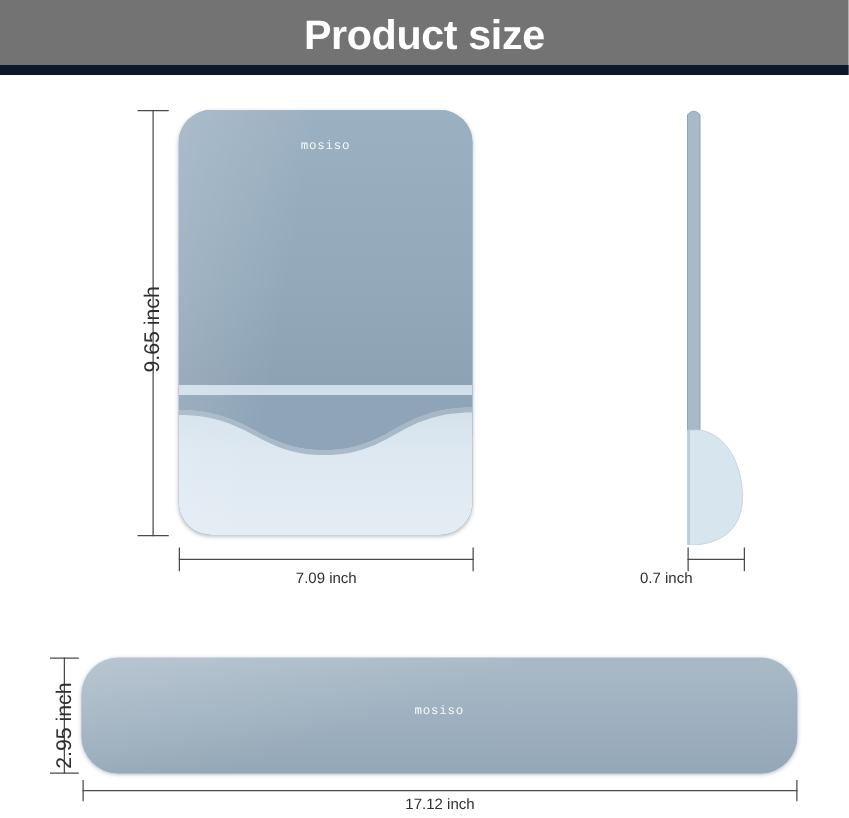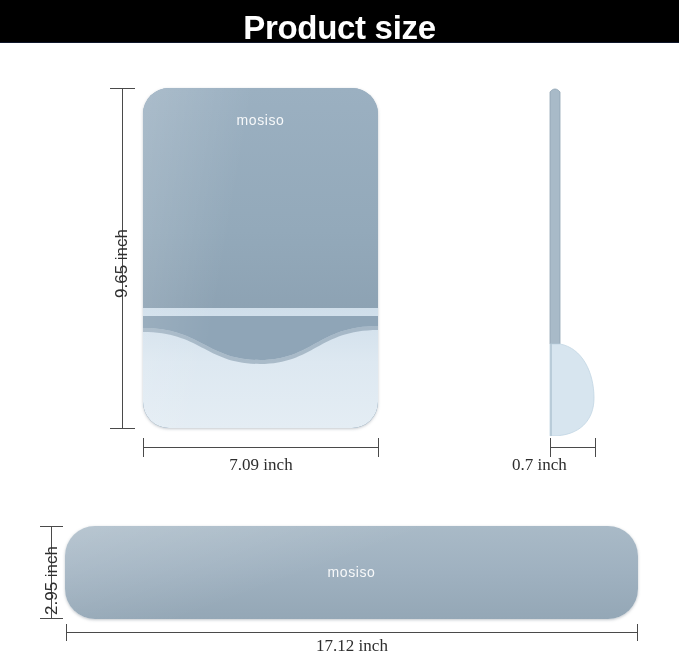--- a/index.html
+++ b/index.html
@@ -15,24 +15,24 @@
     font-family: "Liberation Sans", sans-serif;
     color: #2b2b2b;
   }
 
   
   .header {
     position: absolute;
     left: 0;
     top: 0;
     width: 679px;
-    height: 43px;
-    background: #000000;
+    height: 60px;
+    background: #737373;
     box-sizing: border-box;
-    border-bottom: 1px solid #0f172a;
+    border-bottom: 8px solid #0f172a;
   }
   .header-title {
     position: absolute;
     left: 0;
     top: 0;
     width: 679px;
     height: 58px;
     line-height: 56px;
     text-align: center;
     color: #ffffff;
@@ -58,24 +58,24 @@
     width: 1px;
     background: #4a4a4a;
   }
   .tick-h { 
     position: absolute;
     height: 1px;
     background: #4a4a4a;
   }
   .dim-label {
     position: absolute;
-    font-size: 17px;
+    font-size: 12px;
     color: #2e2e2e;
     white-space: nowrap;
-    font-family: Liberation Serif, serif;
+    font-family: Liberation Sans, sans-serif;
   }
   .dim-label-vert {
     position: absolute;
     font-size: 17px;
     color: #2e2e2e;
     white-space: nowrap;
     transform: rotate(-90deg);
     transform-origin: 0 0;
     font-family: "Liberation Sans", sans-serif;
   }
@@ -123,23 +123,23 @@
     top: 0;
     width: 235px;
     height: 340px;
     background: linear-gradient(100deg, rgba(255,255,255,0.16) 0%, rgba(255,255,255,0) 38%);
     pointer-events: none;
   }
   .brand-logo {
     position: absolute;
     color: #ffffff;
     opacity: 0.92;
-    font-size: 14px;
+    font-size: 10px;
     letter-spacing: 0.6px;
-    font-family: Liberation Sans, sans-serif;
+    font-family: Liberation Mono, monospace;
   }
   .brand-logo.front {
     left: 0;
     top: 24px;
     width: 235px;
     text-align: center;
   }
 
   
   .sideview {

